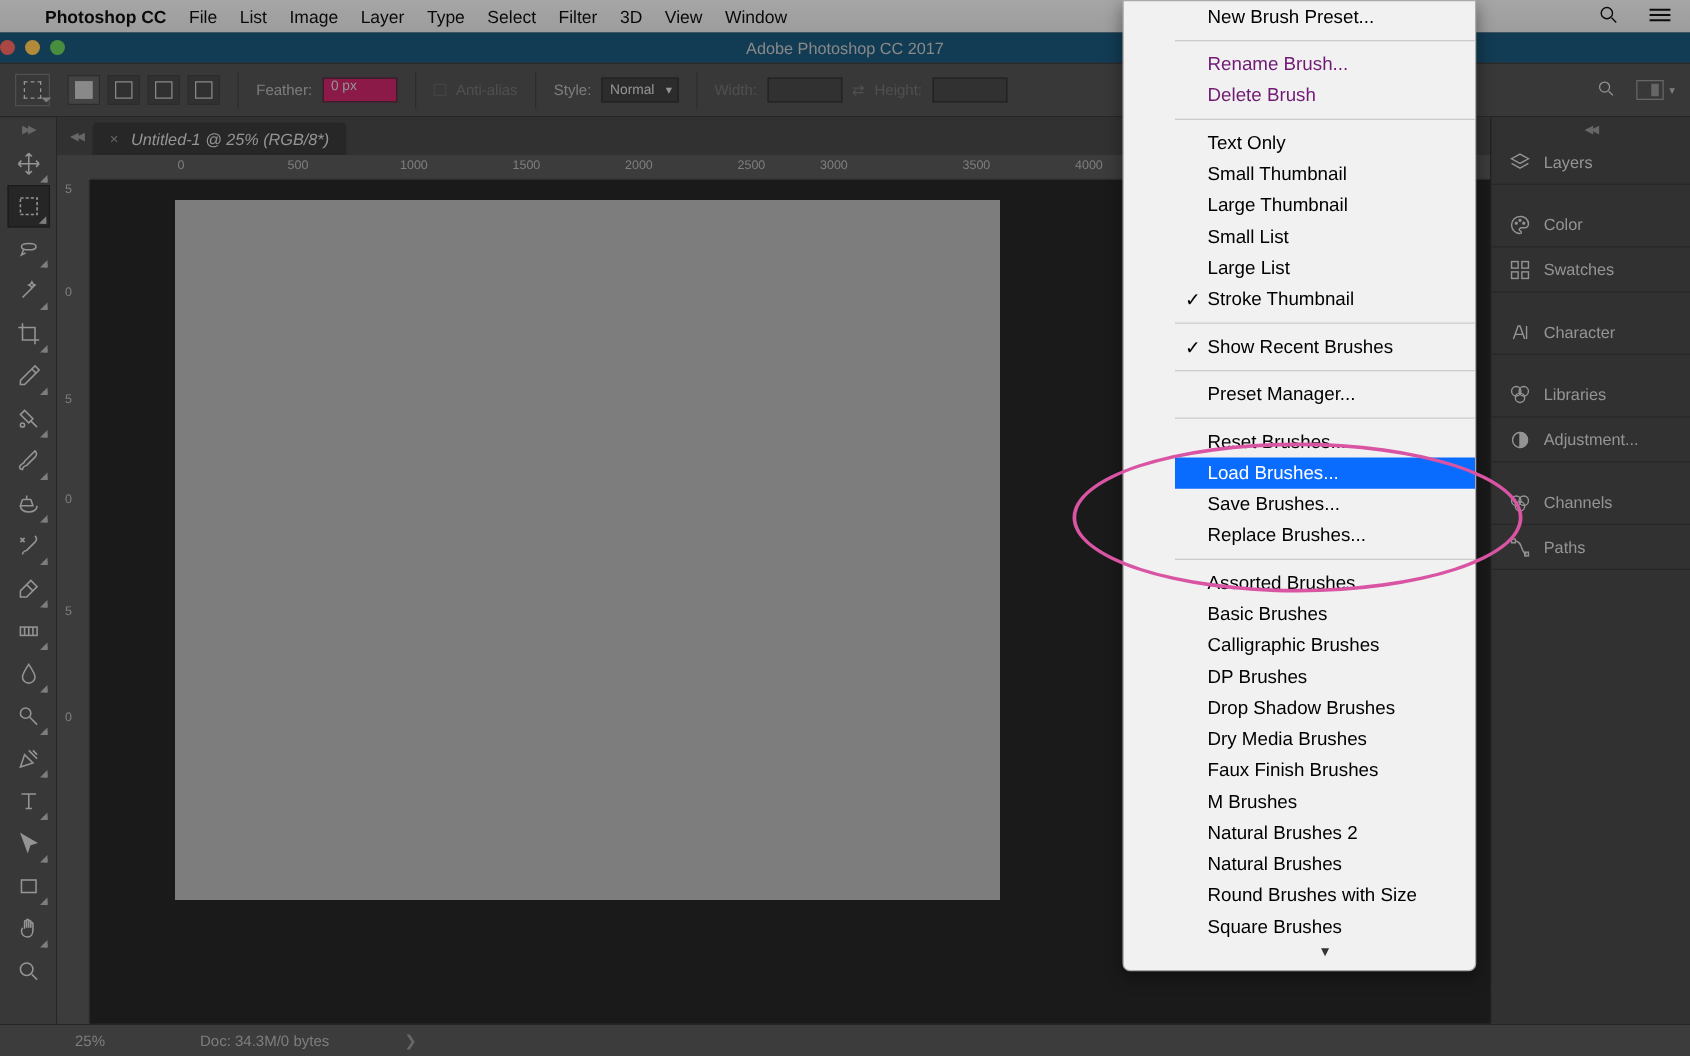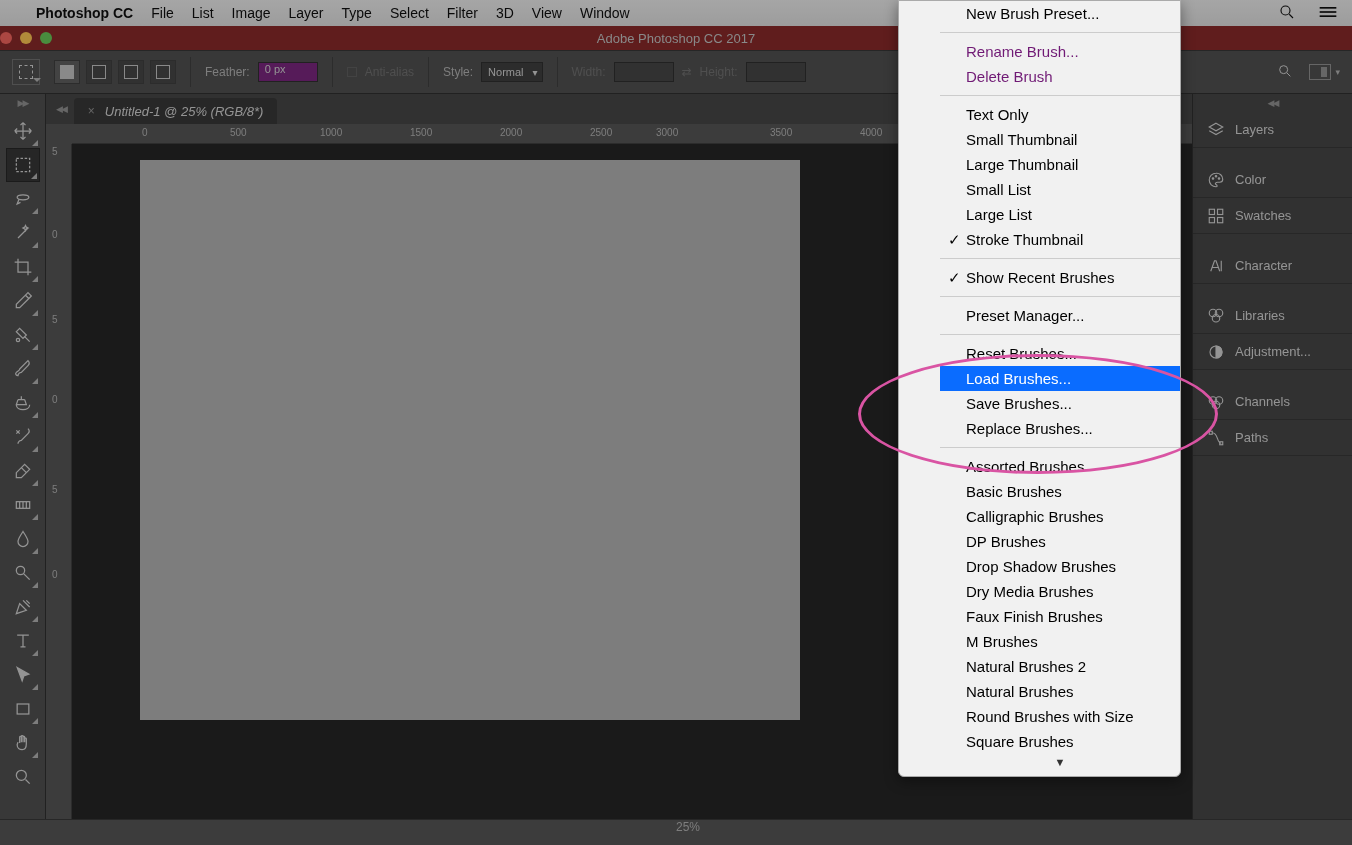--- a/index.html
+++ b/index.html
@@ -8,51 +8,51 @@
 
 .mac-menubar { height: 26px; background: linear-gradient(#e6e6e6,#d8d8d8); display: flex; align-items: center; padding: 0 14px; gap: 14px; color: #000; font-size: 14px; position: relative; }
 .mac-menubar .app-name { font-weight: 700; margin-left: 6px; }
 .mac-menubar .item { padding: 0 2px; cursor: default; }
 .apple { font-size: 16px; }
 .menubar-right { margin-left: auto; display: flex; align-items: center; gap: 22px; }
 .menu-search svg { width: 18px; height: 18px; }
 .menu-notif svg { width: 20px; height: 14px; }
 
 
-.titlebar { height: 24px; background: #7f1d1d; display: flex; align-items: center; padding: 0 0; position: relative; }
+.titlebar { height: 24px; background: #0c4a6e; display: flex; align-items: center; padding: 0 0; position: relative; }
 .traffic { display: flex; gap: 8px; }
 .traffic span { width: 12px; height: 12px; border-radius: 50%; }
 .red { background: #ed5a53; }
 .yellow { background: #f6bd47; }
 .green { background: #5ec14d; }
 .titlebar .title { position: absolute; left: 0; right: 0; text-align: center; font-size: 13px; color: #bbb; }
 
 
 .optionsbar { height: 44px; background: #454545; border-top: 1px solid #2a2a2a; border-bottom: 1px solid #222; display: flex; align-items: center; padding: 0 12px; font-size: 12px; color: #aaa; gap: 14px; }
 .tool-preset { width: 28px; height: 26px; border: 1px solid #666; display: flex; align-items: center; justify-content: center; position: relative; }
 .tool-preset::after { content: ""; border: 4px solid transparent; border-top-color: #aaa; position: absolute; bottom: -2px; right: -2px; }
 .marquee-mini { width:14px; height:14px; border:1px dashed #ccc; }
 .mode-btns { display: flex; gap: 6px; }
 .mode-btn { width: 26px; height: 24px; border: 1px solid #333; background: #3a3a3a; display:flex; align-items:center; justify-content:center; }
 .mode-btn.active { background: #555; }
 .mode-box { width:14px; height:14px; border:1px solid #bbb; }
 .opt-group { border-left: 1px solid #333; padding-left: 14px; display: flex; align-items: center; gap: 8px; height: 30px; }
-.txtfield { width: 60px; height: 20px; background: #701a75; border: 1px solid #222; color: #ccc; padding: 0 6px; font-size: 11px; }
+.txtfield { width: 60px; height: 20px; background: #be185d; border: 1px solid #222; color: #ccc; padding: 0 6px; font-size: 11px; }
 .styleselect { height: 20px; background: #333; border: 1px solid #222; color: #ccc; font-size: 11px; padding: 0 18px 0 6px; position: relative; display:flex; align-items:center; }
 .styleselect::after { content: "▾"; position: absolute; right: 4px; font-size: 10px; }
 .disabled { color: #666; }
 .optionsbar-right { margin-left: auto; display:flex; gap:16px; align-items:center; }
 .opt-srch { width:16px; height:16px; }
 .opt-panels { width:22px; height:16px; border:1px solid #888; position:relative; }
 .opt-panels::before { content:""; position:absolute; right:3px; top:2px; bottom:2px; width:6px; background:#888; }
 .opt-arrow { font-size:9px; color:#aaa; }
 
 
 .workspace { display: flex; height: calc(845px - 26px - 24px - 44px - 26px); }
-.status-bar { height: 26px; background: #4a4a4a; border-top: 1px solid #2c2c2c; display: flex; align-items: center; font-size: 12px; color: #aaa; padding-left: 60px; gap: 40px; flex-direction: column; }
+.status-bar { height: 26px; background: #4a4a4a; border-top: 1px solid #2c2c2c; display: flex; align-items: center; font-size: 12px; color: #aaa; padding-left: 60px; gap: 40px; }
 .status-bar .zoom { width: 60px; }
 .status-bar .arrow { margin-left: 20px; color:#888; }
 
 
 .tool-column { width: 46px; background: #454545; border-right: 1px solid #222; display: flex; flex-direction: column; align-items: center; padding-top: 4px; }
 .tool-column .collapse-tab { font-size: 9px; color: #888; letter-spacing: -2px; margin-bottom: 6px; }
 .toolbtn { width: 34px; height: 34px; display: flex; align-items: center; justify-content: center; position: relative; margin-bottom: 0px; }
 .toolbtn.active { background: #2a2a2a; border:1px solid #1a1a1a; }
 .toolbtn svg { width: 20px; height: 20px; }
 .corner-tri { position: absolute; right: 2px; bottom: 2px; border: 3px solid transparent; border-bottom-color: #aaa; border-right-color: #aaa; display:none; }

